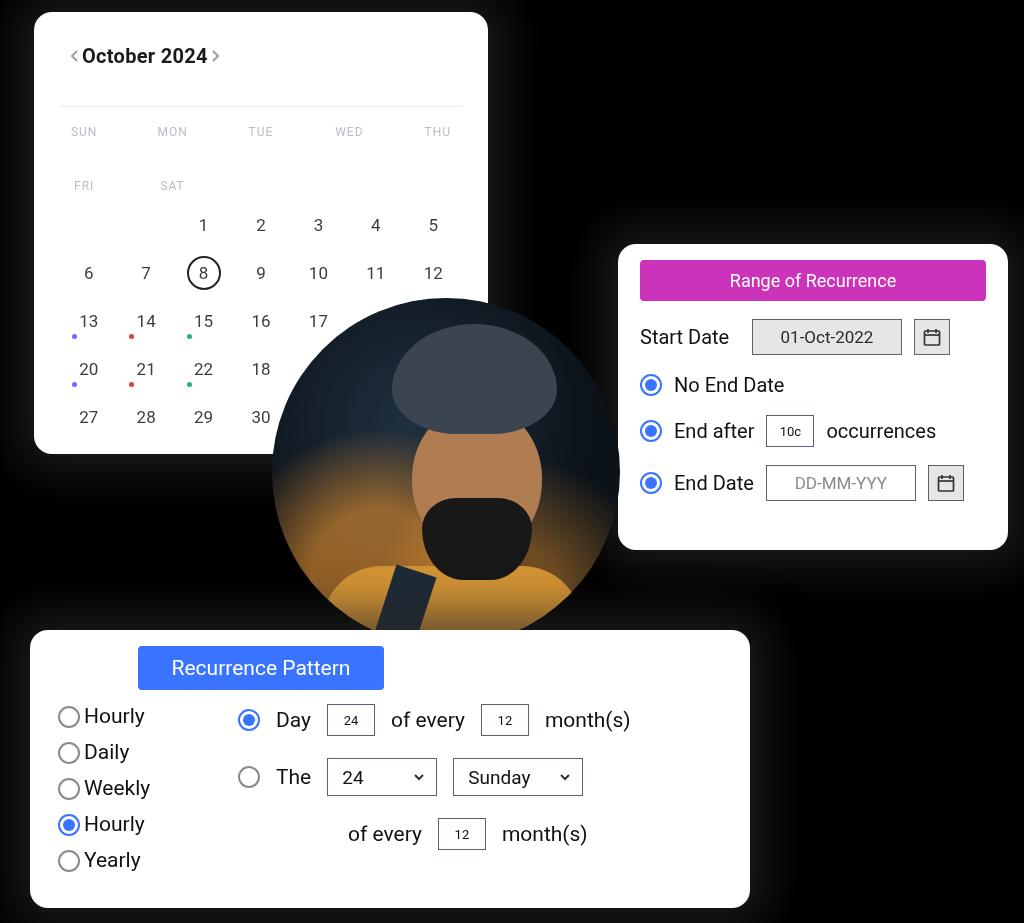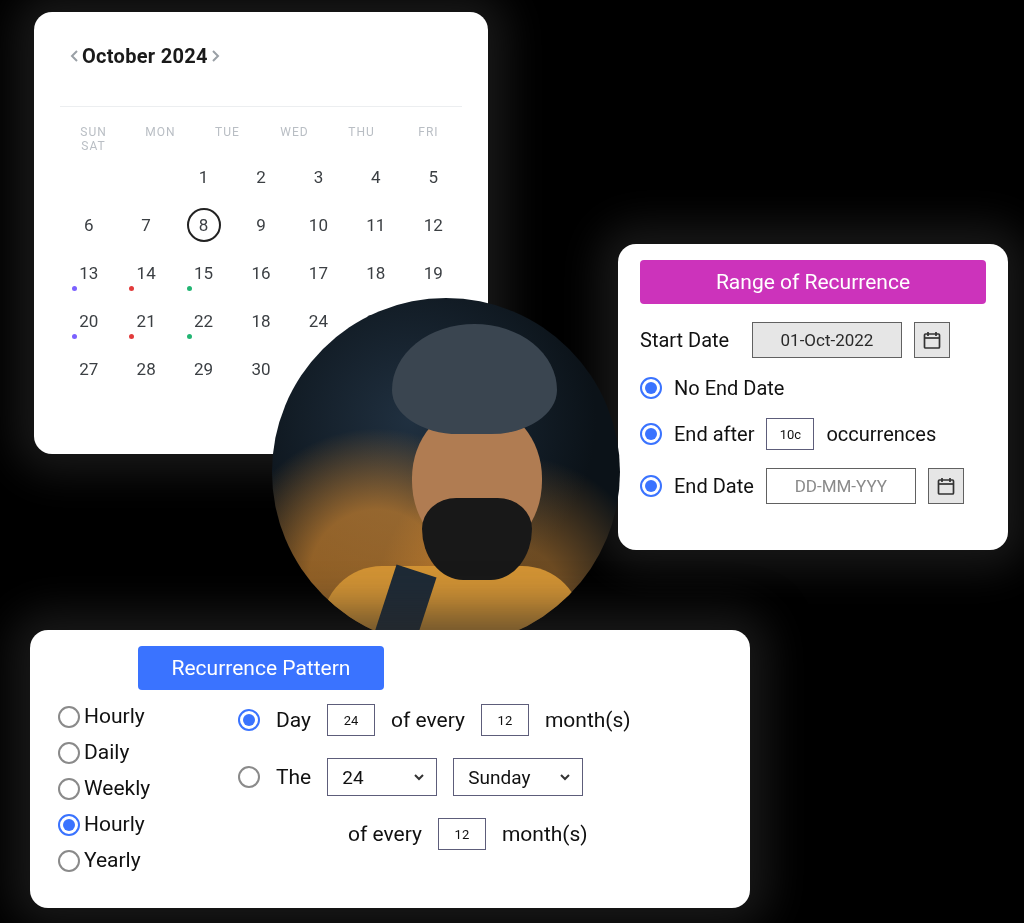--- a/index.html
+++ b/index.html
@@ -41,22 +41,24 @@
   }
   .chev {
     width: 14px; height: 14px;
     display: inline-flex;
     align-items: center;
     justify-content: center;
   }
   .chev svg { stroke: #9aa0a6; stroke-width: 2; fill: none; }
   .dow {
     display: grid;
-    grid-template-columns: repeat(6, 1fr);
+    grid-template-columns: repeat(5, 1fr);
     margin-top: 18px;
+    margin-bottom: 8px;
+    gap: 40px;
   }
   .dow span {
     text-align: center;
     font-size: 12px;
     color: #b9bec4;
     letter-spacing: 1px;
   }
   .grid {
     display: grid;
     grid-template-columns: repeat(7, 1fr);
@@ -133,21 +135,21 @@
     left: 618px;
     top: 244px;
     width: 390px;
     height: 306px;
     padding: 16px 22px 18px 22px;
     z-index: 2;
   }
   .range-header {
     background: #cc33bb;
     color: #fff;
-    font-size: 21px;
+    font-size: 18px;
     text-align: center;
     border-radius: 4px;
     padding: 10px 4px;
   }
   .rrow {
     display: flex;
     align-items: center;
     margin-top: 18px;
     font-size: 20px;
     color: #111;

